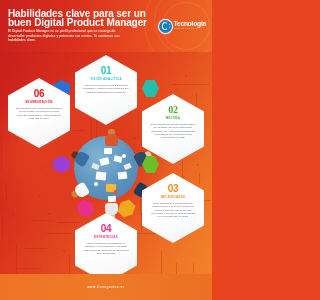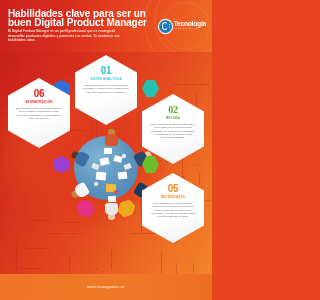--- a/index.html
+++ b/index.html
@@ -294,25 +294,30 @@
       <div class="desc">Para poder realizar de forma adecuada su trabajo y cumplir con los objetivos que han sido marcados por la empresa.</div>
     </div>
 
     <div class="hex hex02">
       <div class="num" style="color: rgb(76, 175, 46); font-family: Liberation Serif, serif;">02</div>
       <div class="lbl" style="color: rgb(76, 175, 46);">MEJORA</div>
       <div class="desc">Debe identificar posibles oportunidades de mercado, así como potenciales amenazas. Así, valorando las fortalezas y debilidades de la empresa puede implementar mejoras.</div>
     </div>
 
     <div class="hex hex03">
-      <div class="num" style="color: rgb(240, 138, 30);">05</div>
+      <div class="num" style="color: rgb(240, 138, 30);">03</div>
       <div class="lbl" style="color: rgb(240, 138, 30);">NECESIDADES</div>
       <div class="desc">Debe anticiparse a los intereses del público objetivo, para que cuando los usuarios detecten que tienen una necesidad, ya exista un producto digital en el mercado que lo cubra.</div>
     </div>
 
+    <div class="hex hex04">
+      <div class="num" style="color: rgb(232, 48, 138);">04</div>
+      <div class="lbl" style="color: rgb(232, 48, 138);">ESTRATEGIAS</div>
+      <div class="desc">Debe comprender rápidamente la situación y como funciona el mercado para definir las estrategias de acción que sean necesarias.</div>
+    </div>
 
 
     <div class="hex hex06">
       <div class="num" style="color: rgb(224, 32, 32);">06</div>
       <div class="lbl" style="color: rgb(224, 32, 32);">SEGMENTACIÓN</div>
       <div class="desc">Es una figura clave para la segmentación de los clientes, en función de cuales sean las necesidades y preferencias de cada uno de ellos.</div>
     </div>
 
   </div>
 

